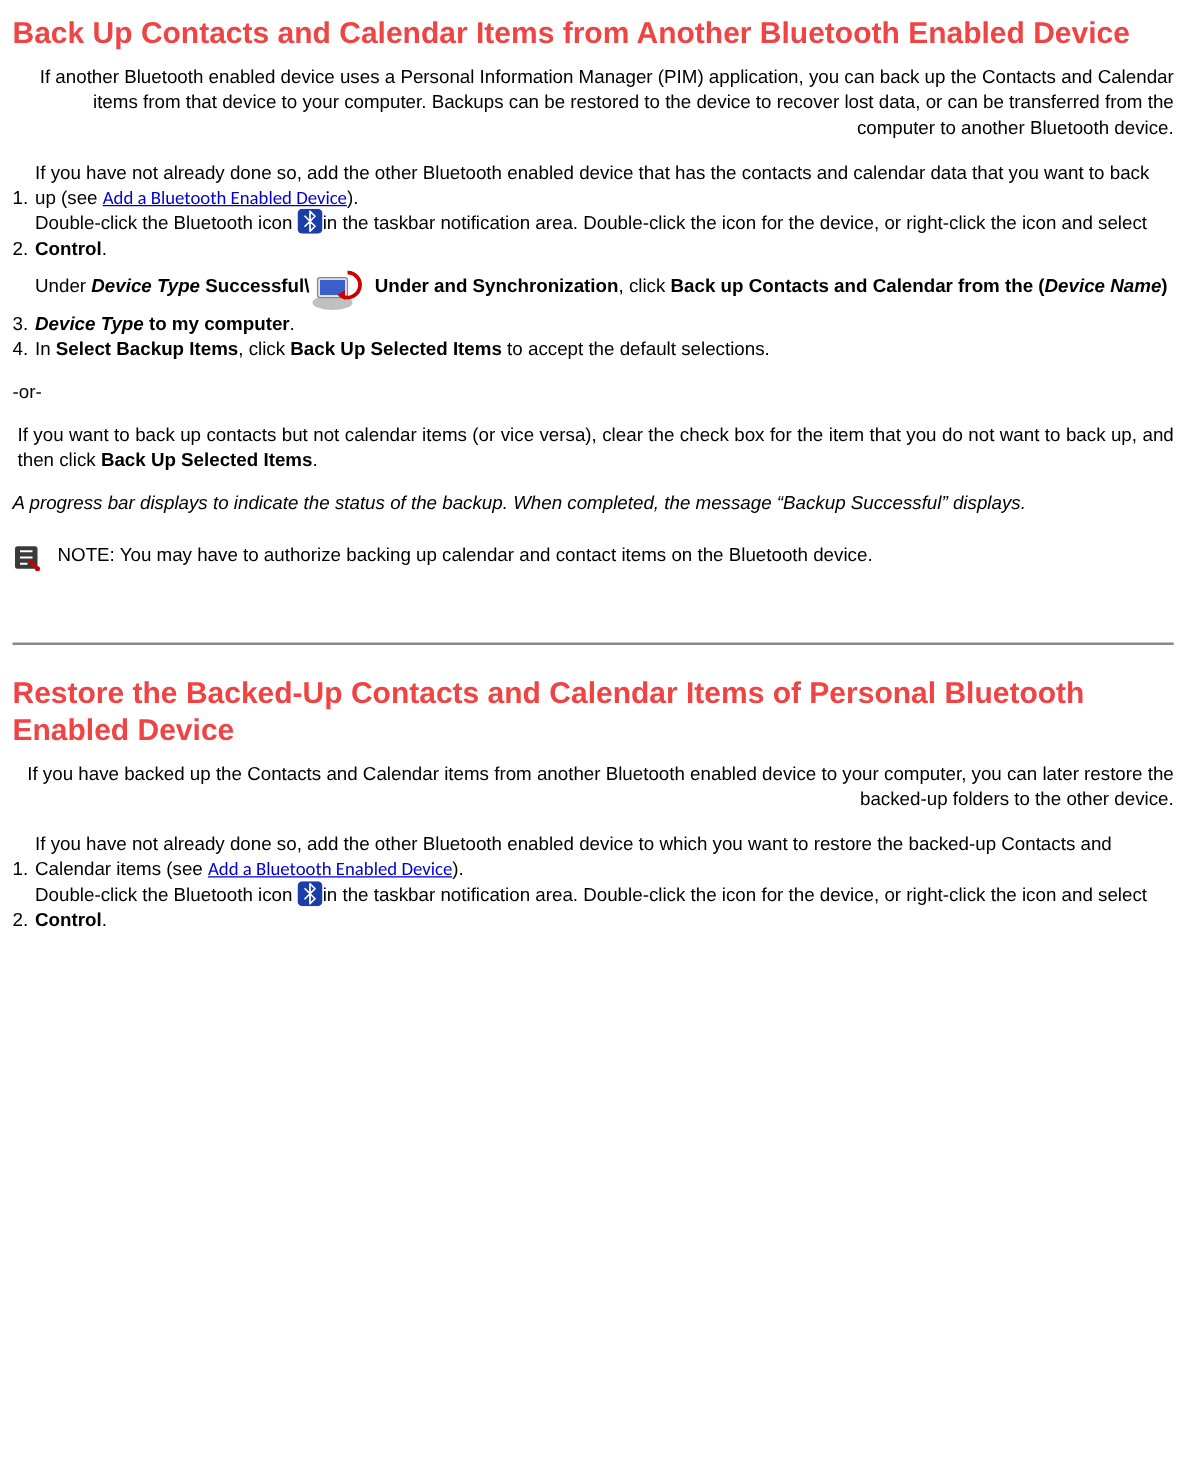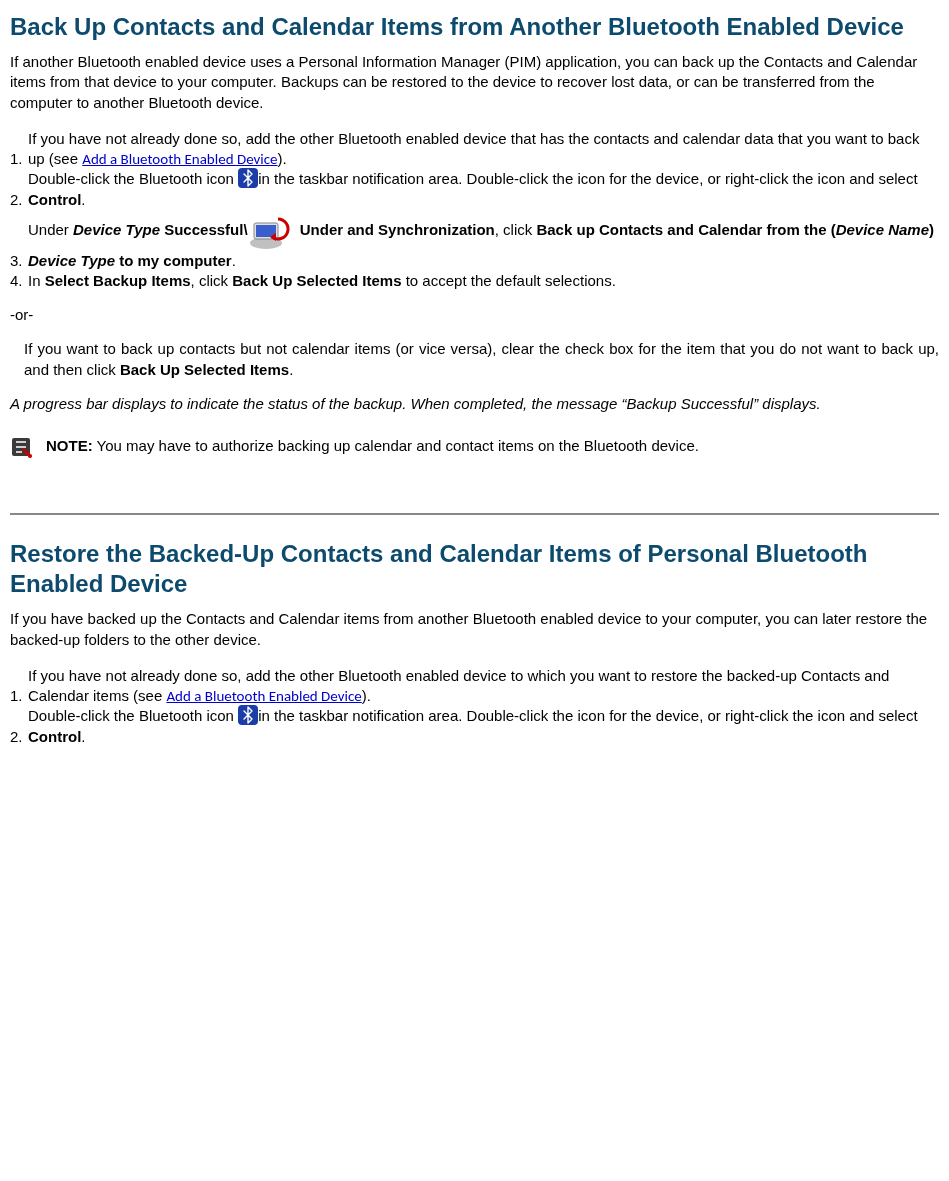--- a/index.html
+++ b/index.html
@@ -7,28 +7,29 @@
     font-size: 15px;
     color: #000;
     margin: 0;
     padding: 12px 10px 40px 10px;
     line-height: 1.35;
     width: 949px;
     box-sizing: border-box;
   }
   h1 {
     font-family: Verdana, Geneva, sans-serif;
-    color: #0c4a6e;
+    color: #ef4444;
     font-size: 24px;
     font-weight: bold;
     margin: 0 0 10px 0;
     line-height: 1.25;
   }
   p.intro {
     margin: 0 0 16px 0;
+    text-align: right;
   }
   table.steps {
     border-collapse: collapse;
     width: 100%;
     margin-bottom: 14px;
   }
   table.steps td.num {
     vertical-align: bottom;
     width: 18px;
     white-space: nowrap;
@@ -57,42 +58,42 @@
     display: inline-block;
     width: 48px;
     height: 40px;
     vertical-align: middle;
   }
   .or {
     margin: 14px 0;
   }
   .justify {
     text-align: justify;
-    margin: 0 0 14px 14px;
+    margin: 0 0 14px 4px;
   }
   .para {
     margin: 0 0 14px 0;
     font-style: italic;
   }
   table.note {
     border-collapse: collapse;
     margin-top: 22px;
     margin-bottom: 50px;
   }
   table.note td.icon {
     width: 26px;
     vertical-align: top;
     padding: 0;
   }
   table.note td.txt {
     vertical-align: top;
     padding: 0 0 0 10px;
   }
   table.note td.txt .note-label {
-    font-weight: bold;
+    font-weight: normal;
   }
   hr.sep {
     border: none;
     border-top: 2px solid #888;
     margin: 0 0 24px 0;
   }
   .note-icon {
     display: inline-block;
     width: 22px;
     height: 22px;

